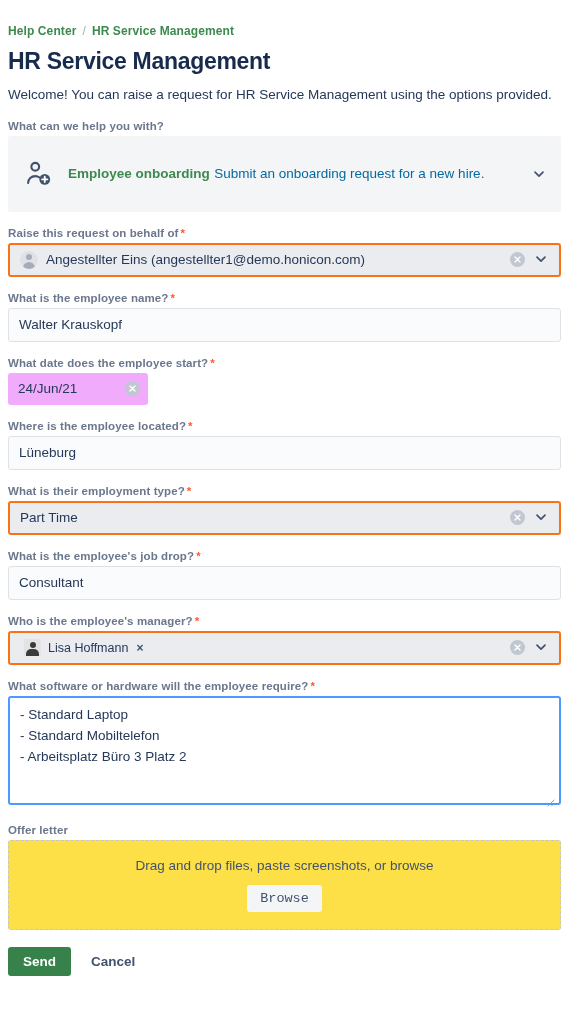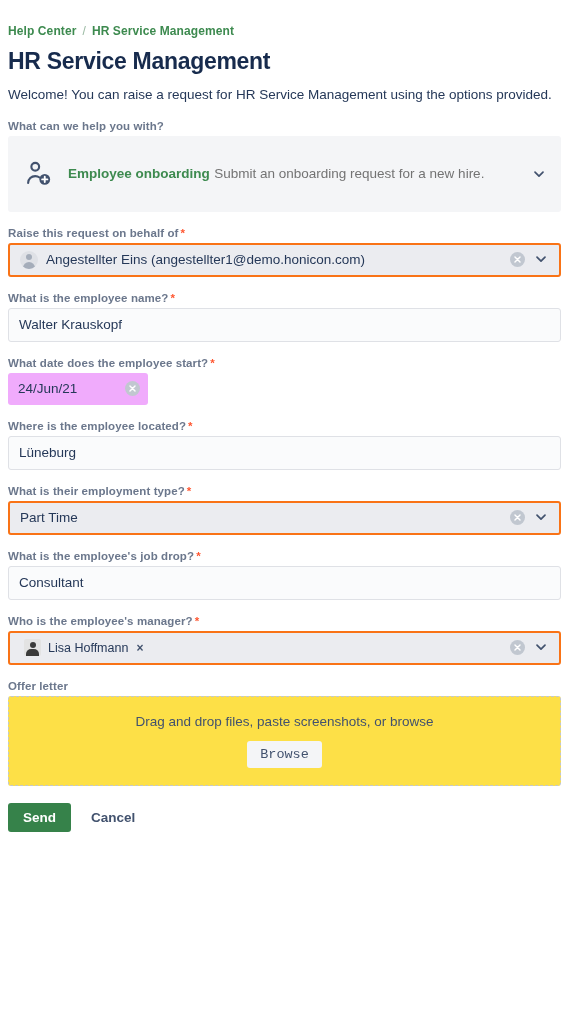--- a/index.html
+++ b/index.html
@@ -83,21 +83,21 @@
   }
   .rt-icon { flex: 0 0 auto; display: flex; align-items: center; }
   .rt-text { flex: 1 1 auto; min-width: 0; }
   .rt-title {
     color: #3d8a4f;
     font-weight: bold;
     font-size: 13.5px;
     line-height: 1.35;
   }
   .rt-desc {
-    color: #737373;
+    color: #0369a1;
     font-size: 13.5px;
     line-height: 1.4;
     margin-top: 4px;
   }
   .rt-chevron { flex: 0 0 auto; padding-right: 2px; display:flex; }
 
   
   .text-input {
     width: 100%;
     height: 34px;
@@ -451,20 +451,33 @@
         </span>
         <span>
           <svg width="12" height="12" viewBox="0 0 12 12" fill="none">
               <path d="M2 4.2 6 8.2 10 4.2" stroke="#42526e" stroke-width="1.7" stroke-linecap="round" stroke-linejoin="round"></path>
             </svg>
         </span>
       </span>
     </div>
   </div>
 
+  <div class="field">
+    <span class="field-label"><span>What software or hardware will the employee require?</span><span class="req-star">*</span></span>
+    <div class="ta-wrap">
+      <textarea class="textarea-box" style="">- Standard Laptop
+- Standard Mobiltelefon
+- Arbeitsplatz Büro 3 Platz 2</textarea>
+      <span class="ta-grip">
+        <svg width="9" height="9" viewBox="0 0 9 9">
+            <path d="M8 2 2 8M8 5.5 5.5 8" stroke="#8993a4" stroke-width="0.9" stroke-linecap="round"></path>
+          </svg>
+      </span>
+    </div>
+  </div>
 
   <div class="field">
     <span class="field-label">Offer letter</span>
     <div class="dropzone">
       <div class="dz-text">Drag and drop files, paste screenshots, or browse</div>
       <button class="dz-browse">Browse</button>
     </div>
   </div>
 
   <div class="actions">

